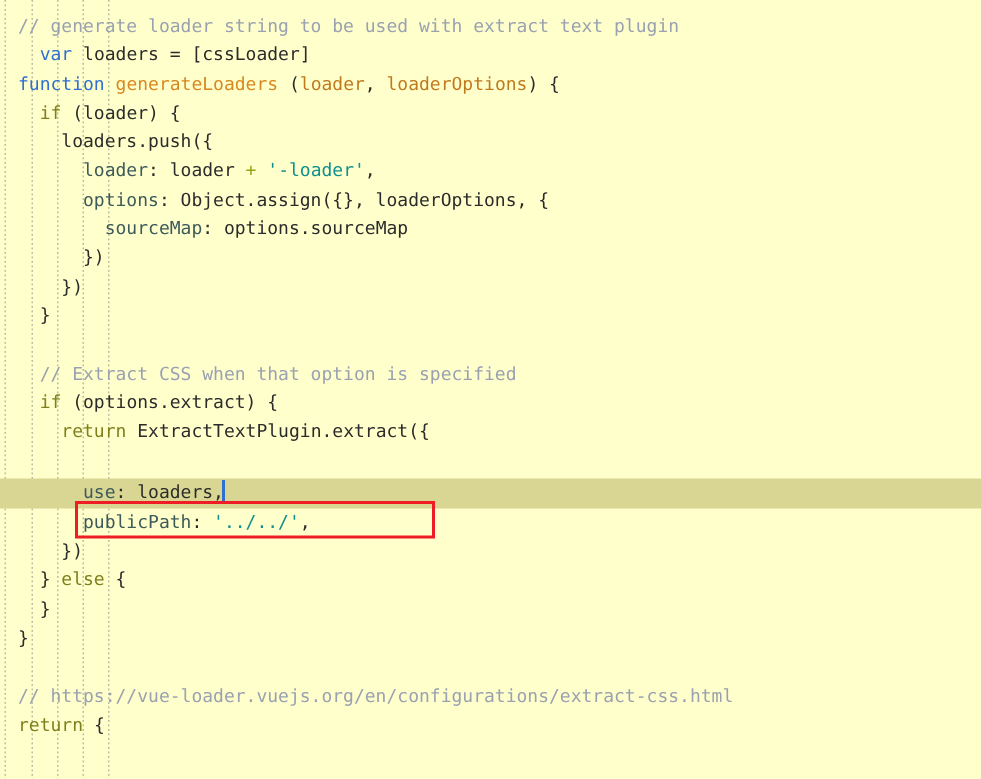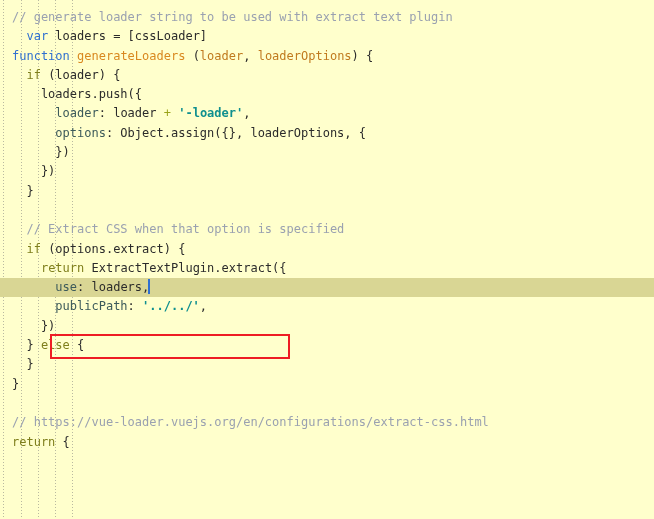--- a/index.html
+++ b/index.html
@@ -52,29 +52,30 @@
     line-height: 19.3px;
     font-size: 12px;
     white-space: pre;
     padding-left: 12px;
     box-sizing: border-box;
     color: #2b2b2b;
     letter-spacing: 0px;
   }
   .line.current {
     background: #d9d694;
+    margin-top: 22px;
   }
 
   
   .cmt   { color: #9aa1b0; }
   .kw    { color: #2f6fd0; }   
   .kw2   { color: #7f7f1c; }   
   .fn    { color: #d9881f; }   
   .prm   { color: #c07a1e; }   
-  .str   { color: #0f8f8f; font-weight: bold; }   
+  .str   { color: #0f8f8f; }   
   .op    { color: #9aa31a; }   
   .id    { color: #2b2b2b; }
   .prop  { color: #3c5a5a; }
 
   
   .caret {
     display: inline-block;
     width: 1.5px;
     height: 15px;
     background: #2f6fd0;
@@ -105,20 +106,21 @@
     </div>
 
   <div class="code">
       <div class="line"><span class="cmt">// generate loader string to be used with extract text plugin</span></div>
       <div class="line"><span class="id">  </span><span class="kw">var</span><span class="id"> loaders = [cssLoader]</span></div>
       <div class="line"><span class="kw">function</span><span class="id"> </span><span class="fn">generateLoaders</span><span class="id"> (</span><span class="prm">loader</span><span class="id">, </span><span class="prm">loaderOptions</span><span class="id">) {</span></div>
       <div class="line"><span class="id">  </span><span class="kw2">if</span><span class="id"> (loader) {</span></div>
       <div class="line"><span class="id">    loaders.push({</span></div>
       <div class="line"><span class="prop">      loader</span><span class="id">: loader </span><span class="op">+</span><span class="id"> </span><span class="str">'-loader'</span><span class="id">,</span></div>
       <div class="line"><span class="prop">      options</span><span class="id">: Object.assign({}, loaderOptions, {</span></div>
+      <div class="line"><span class="prop">        sourceMap</span><span class="id">: options.sourceMap</span></div>
       <div class="line"><span class="id">      })</span></div>
       <div class="line"><span class="id">    })</span></div>
       <div class="line"><span class="id">  }</span></div>
       <div class="line"></div>
       <div class="line"><span class="cmt">  // Extract CSS when that option is specified</span></div>
       <div class="line"><span class="id">  </span><span class="kw2">if</span><span class="id"> (options.extract) {</span></div>
       <div class="line"><span class="id">    </span><span class="kw2">return</span><span class="id"> ExtractTextPlugin.extract({</span></div>
       <div class="line current"><span class="prop">      use</span><span class="id">: loaders,</span><span class="caret"></span></div>
       <div class="line"><span class="prop">      publicPath</span><span class="id">: </span><span class="str">'../../'</span><span class="id">,</span></div>
       <div class="line"><span class="id">    })</span></div>

